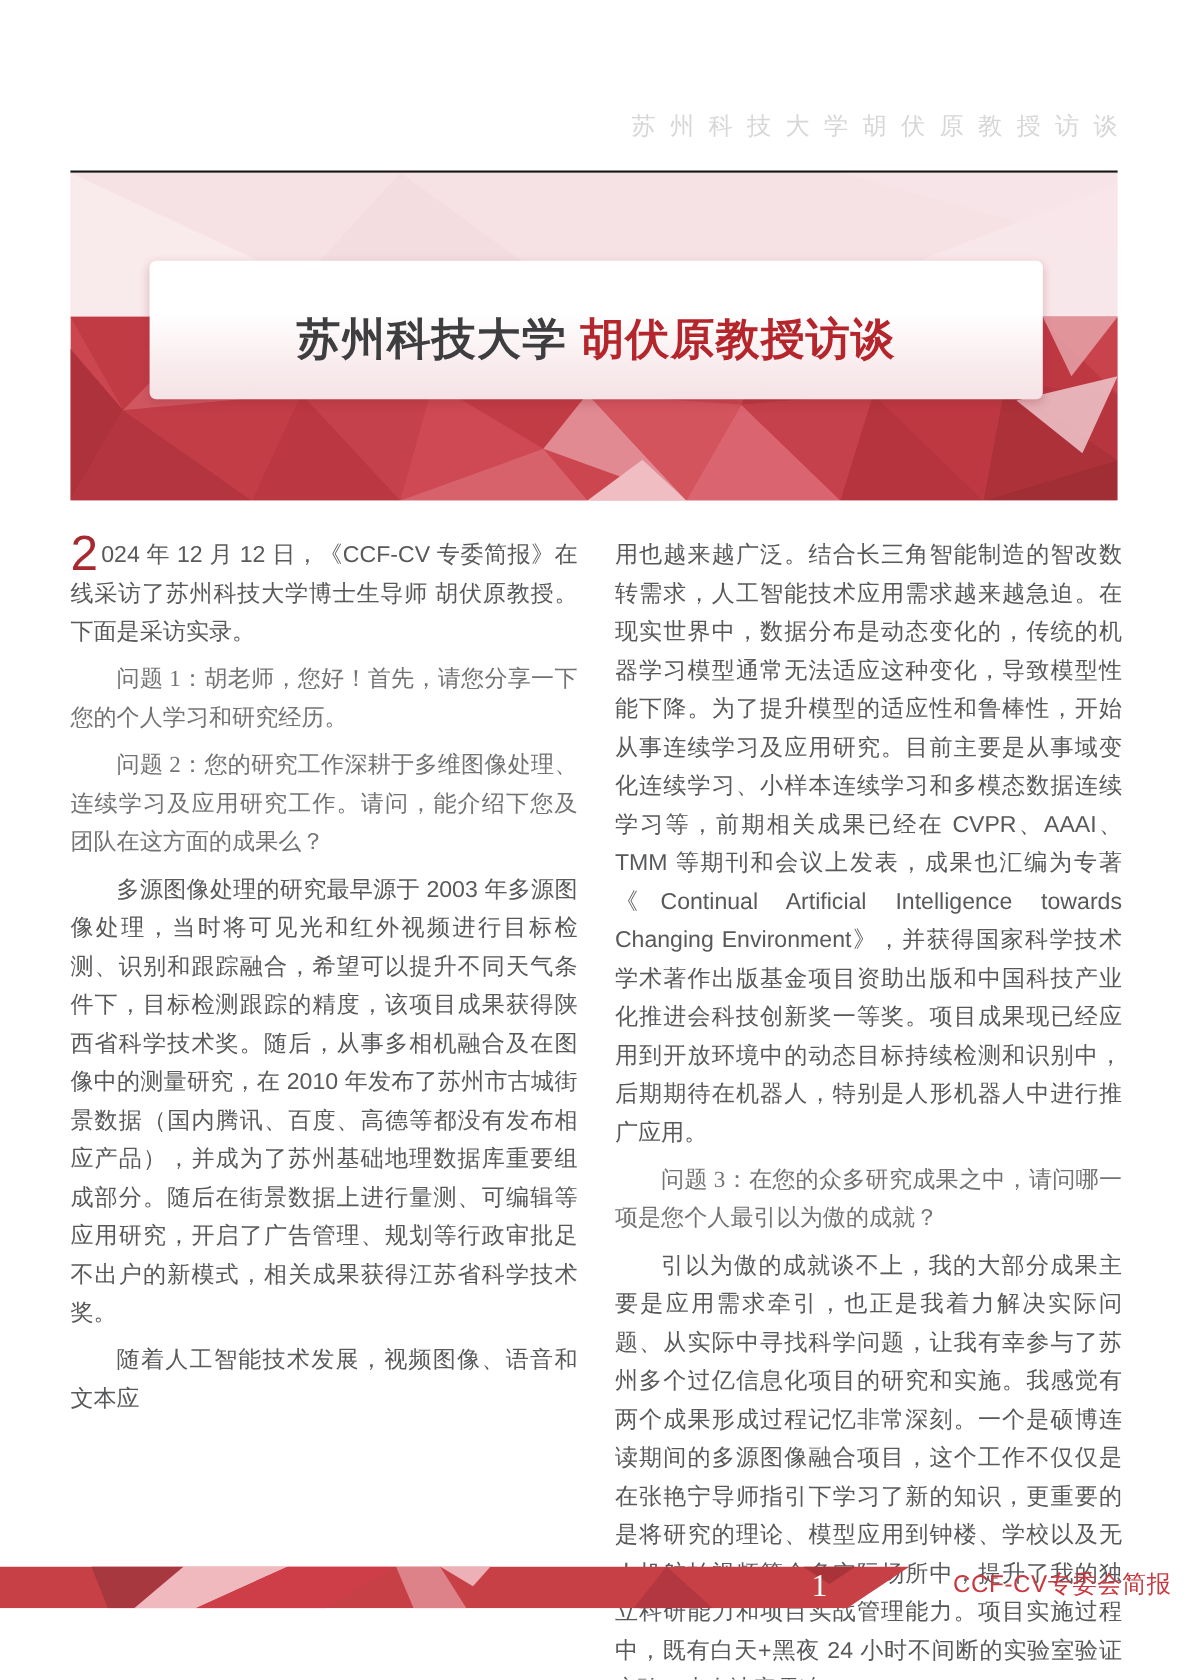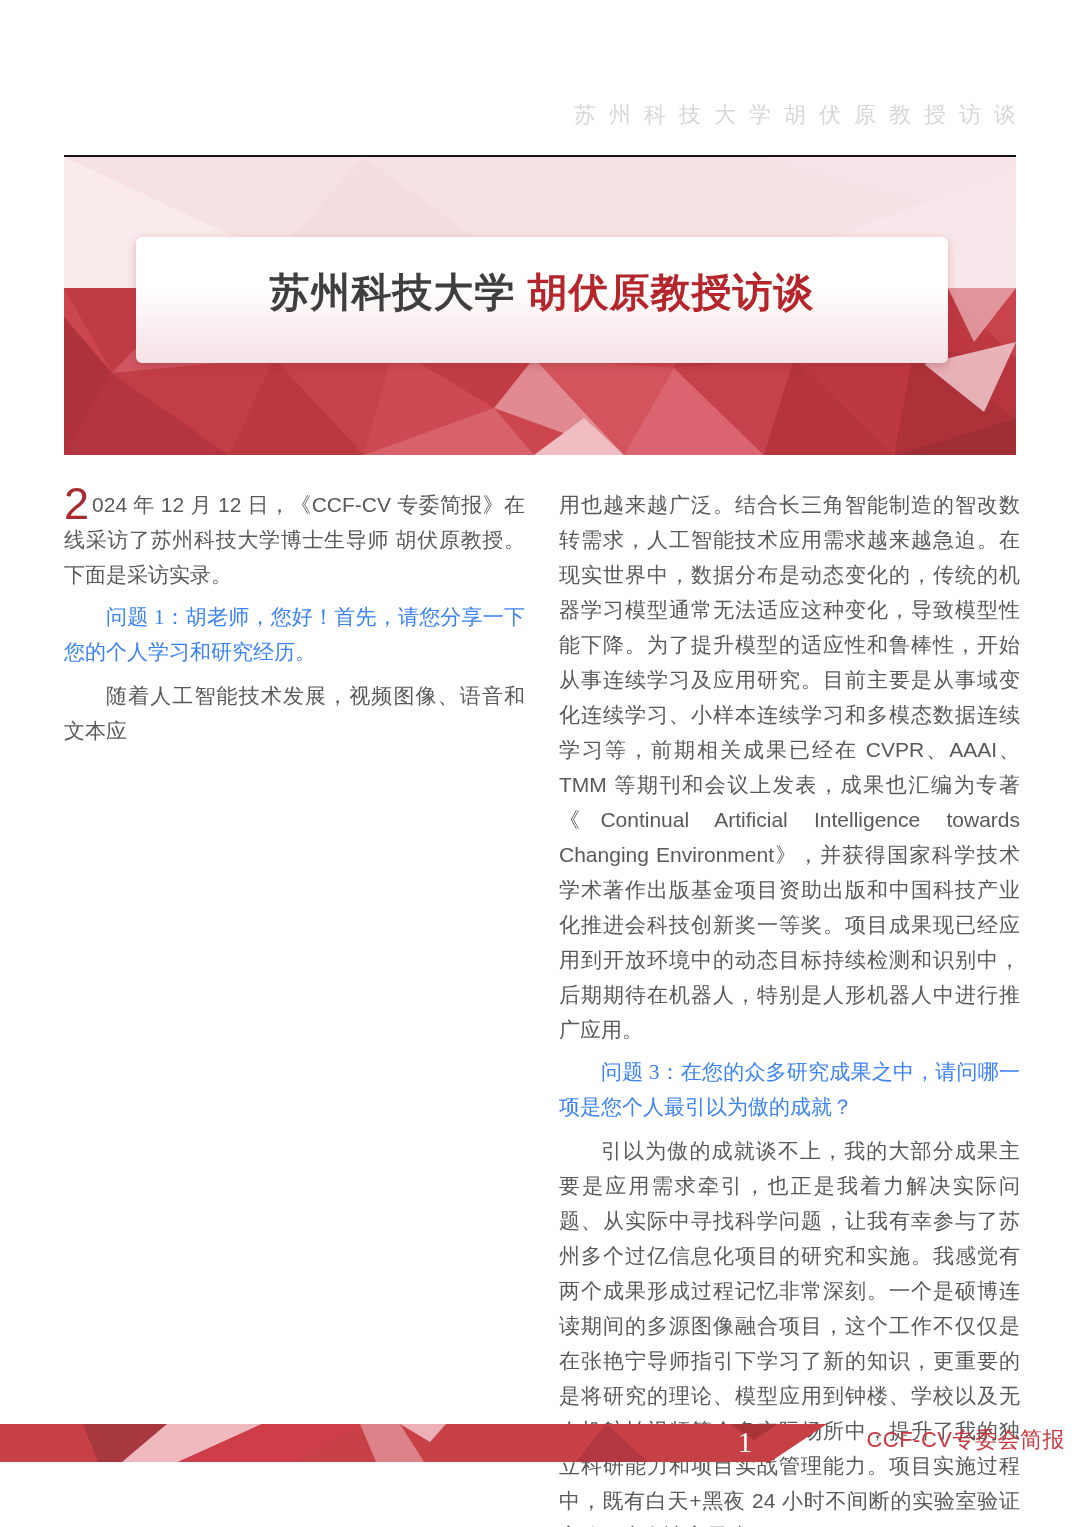--- a/index.html
+++ b/index.html
@@ -23,37 +23,37 @@
     font-size:22px;letter-spacing:13px;color:#D7D7D7;white-space:nowrap;
   }
   .divider{position:absolute;top:155px;left:64px;width:952px;height:2px;background:#161616;}
   
   .banner{position:absolute;top:157px;left:64px;width:952px;height:298px;}
   .banner svg{position:absolute;left:0;top:0;display:block;}
   .title-box{
     position:absolute;left:72px;top:80px;width:812px;height:126px;border-radius:6px;
     background:linear-gradient(180deg,#ffffff 0%,#ffffff 38%,#f9ecee 74%,#f5e3e6 100%);
     box-shadow:0 3px 9px rgba(140,40,50,0.28);
-    display:flex;justify-content:center;
-    padding-top:28px;box-sizing:border-box;white-space:nowrap;
+    display:flex;align-items:center;justify-content:center;
+    padding-top:16px;box-sizing:border-box;white-space:nowrap;
   }
   .title-box span{font-size:40px;font-weight:bold;letter-spacing:1px;}
   .title-dark{color:#3E3E40;}
   .title-red{color:#B5252C;margin-left:12px;}
   
   .article{position:absolute;top:487px;left:64px;width:956px;display:flex;gap:34px;}
   .col{width:464px;}
   .para{
     margin:0 0 8px 0;font-size:21px;line-height:35px;color:#58595B;
     text-align:justify;text-indent:2em;
   }
   .para-intro,.para-body-cont{text-indent:0;}
   .para-question{
     font-family:"Liberation Serif","DejaVu Serif",serif;
-    color:#3b82f6;
+    color:#737373;
   }
   .dropcap{
     font-size:45px;line-height:0;color:#A62A30;vertical-align:-7px;
     padding-right:3px;font-family:"Liberation Sans","DejaVu Sans",sans-serif;
   }
   
   .footer-band{position:absolute;left:0;top:1424px;width:828px;height:38px;}
   .page-num{
     position:absolute;left:728px;top:1426px;width:34px;text-align:center;z-index:2;
     font-size:29px;color:#ffffff;font-family:"Liberation Serif","DejaVu Serif",serif;
@@ -118,20 +118,22 @@
       <span class="title-dark">苏州科技大学</span>
         <span class="title-red">胡伏原教授访谈</span>
     </div>
   </div>
 
   <main class="article">
     <div class="col">
 
     <p class="para para-intro"><span class="dropcap">2</span>024 年 12 月 12 日，《CCF-CV 专委简报》在线采访了苏州科技大学博士生导师 胡伏原教授。下面是采访实录。</p>
         <p class="para para-question">问题 1：胡老师，您好！首先，请您分享一下您的个人学习和研究经历。</p>
+        <p class="para para-question">问题 2：您的研究工作深耕于多维图像处理、连续学习及应用研究工作。请问，能介绍下您及团队在这方面的成果么？</p>
+        <p class="para para-body">多源图像处理的研究最早源于 2003 年多源图像处理，当时将可见光和红外视频进行目标检测、识别和跟踪融合，希望可以提升不同天气条件下，目标检测跟踪的精度，该项目成果获得陕西省科学技术奖。随后，从事多相机融合及在图像中的测量研究，在 2010 年发布了苏州市古城街景数据（国内腾讯、百度、高德等都没有发布相应产品），并成为了苏州基础地理数据库重要组成部分。随后在街景数据上进行量测、可编辑等应用研究，开启了广告管理、规划等行政审批足不出户的新模式，相关成果获得江苏省科学技术奖。</p>
         <p class="para para-body">随着人工智能技术发展，视频图像、语音和文本应</p>
       </div>
     <div class="col">
 
     <p class="para para-body-cont">用也越来越广泛。结合长三角智能制造的智改数转需求，人工智能技术应用需求越来越急迫。在现实世界中，数据分布是动态变化的，传统的机器学习模型通常无法适应这种变化，导致模型性能下降。为了提升模型的适应性和鲁棒性，开始从事连续学习及应用研究。目前主要是从事域变化连续学习、小样本连续学习和多模态数据连续学习等，前期相关成果已经在 CVPR、AAAI、TMM 等期刊和会议上发表，成果也汇编为专著《Continual Artificial Intelligence towards Changing Environment》，并获得国家科学技术学术著作出版基金项目资助出版和中国科技产业化推进会科技创新奖一等奖。项目成果现已经应用到开放环境中的动态目标持续检测和识别中，后期期待在机器人，特别是人形机器人中进行推广应用。</p>
         <p class="para para-question">问题 3：在您的众多研究成果之中，请问哪一项是您个人最引以为傲的成就？</p>
         <p class="para para-body">引以为傲的成就谈不上，我的大部分成果主要是应用需求牵引，也正是我着力解决实际问题、从实际中寻找科学问题，让我有幸参与了苏州多个过亿信息化项目的研究和实施。我感觉有两个成果形成过程记忆非常深刻。一个是硕博连读期间的多源图像融合项目，这个工作不仅仅是在张艳宁导师指引下学习了新的知识，更重要的是将研究的理论、模型应用到钟楼、学校以及无人机航拍视频等众多实际场所中，提升了我的独立科研能力和项目实战管理能力。项目实施过程中，既有白天+黑夜 24 小时不间断的实验室验证实验，也有冰寒雪冻</p>
       </div>
   </main>
 

